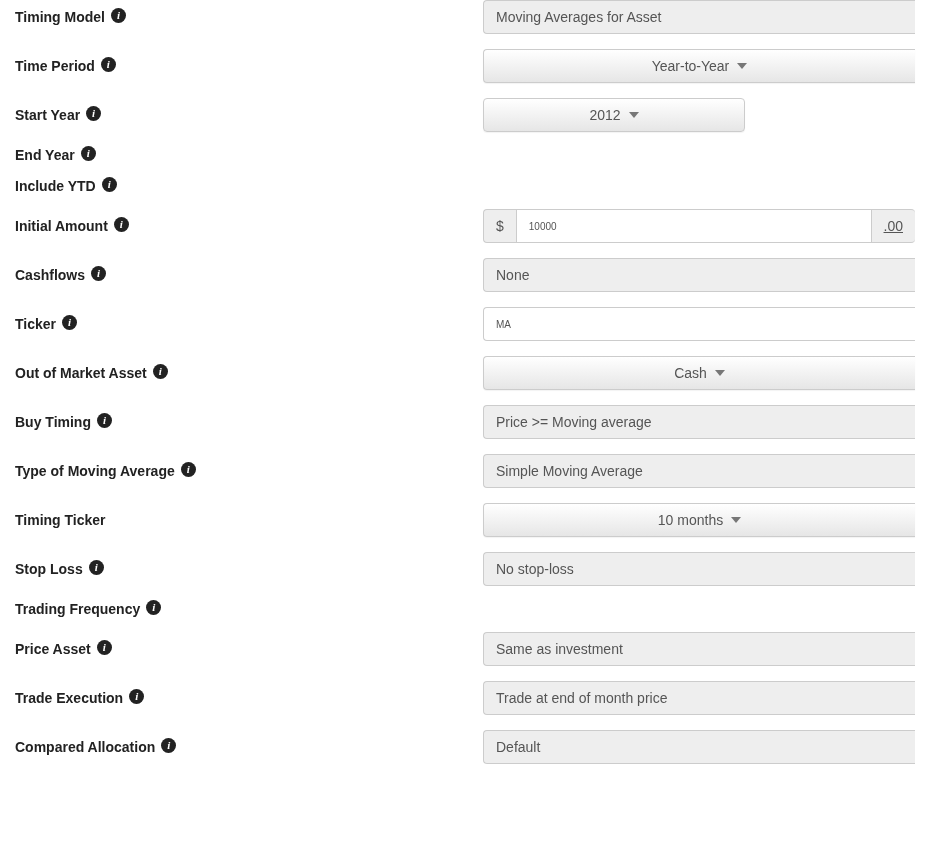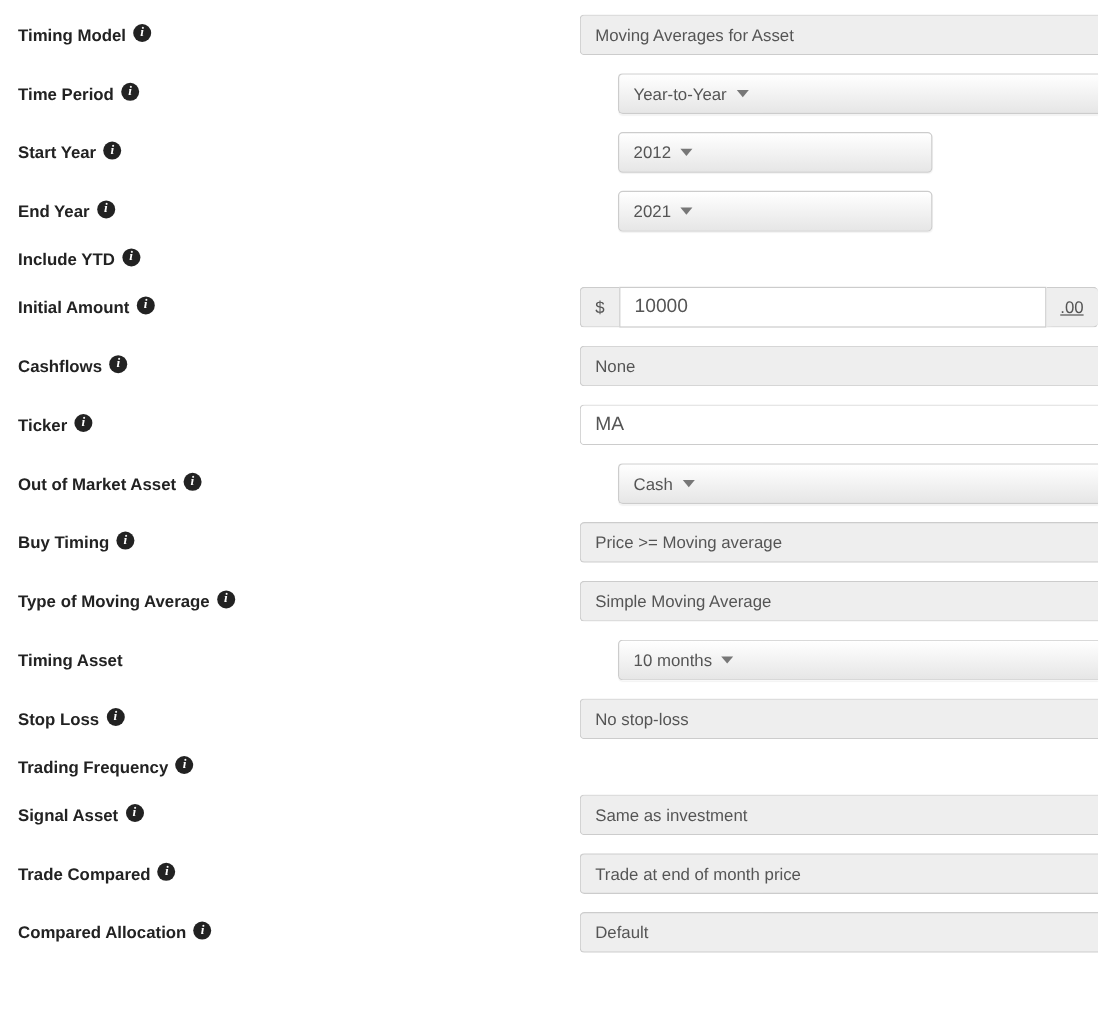--- a/index.html
+++ b/index.html
@@ -6,21 +6,21 @@
   html, body {
     margin: 0;
     padding: 0;
     font-family: "Helvetica Neue", Helvetica, Arial, sans-serif;
     font-size: 14px;
     color: #333;
     background: #fff;
   }
   .container {
     width: 930px;
-    padding: 12px 15px 10px 15px;
+    padding: 0 15px 10px 15px;
   }
   .form-row {
     display: flex;
     align-items: center;
     margin-bottom: 15px;
   }
   .label-col {
     width: 468px;
     font-weight: 700;
     color: #222;
@@ -45,33 +45,32 @@
     display: flex;
     align-items: center;
     padding: 0 12px;
     position: relative;
     background: #fff;
   }
   .select-like {
     background: linear-gradient(to bottom, #ffffff 0%, #e6e6e6 100%);
     box-shadow: inset 0 1px 0 rgba(255,255,255,.2), 0 1px 1px rgba(0,0,0,.05);
     cursor: pointer;
-    justify-content: flex-start;
-    margin-left: 32px;
+    justify-content: center;
   }
   .readonly-like {
     background: #eeeeee;
     color: #555;
     cursor: default;
     text-align: center;
   }
   .input-like input {
     border: none;
     outline: none;
-    font-size: 16px;
+    font-size: 10px;
     color: #555;
     width: 100%;
     height: 100%;
     background: transparent;
     padding: 0;
   }
   .no-right-radius { border-top-right-radius: 0; border-bottom-right-radius: 0; border-right: none; }
   .no-radius       { border-radius: 0; }
 
   .input-group { display: flex; width: 100%; }
@@ -156,26 +155,20 @@
         <span class="caret-icon"></span>
       </div>
     </div>
   </div>
 
   <div class="form-row">
     <div class="label-col">
       <span>End Year</span>
       <span class="info-icon">i</span>
     </div>
-    <div class="control-col">
-      <div class="select-like control-md">
-        <span>2021</span>
-        <span class="caret-icon"></span>
-      </div>
-    </div>
   </div>
 
   <div class="form-row">
     <div class="label-col">
       <span>Include YTD</span>
       <span class="info-icon">i</span>
     </div>
   </div>
 
   <div class="form-row">
@@ -250,21 +243,21 @@
     </div>
     <div class="control-col">
       <div class="readonly-like control-full no-right-radius">
         <span>Simple Moving Average</span>
       </div>
     </div>
   </div>
 
   <div class="form-row">
     <div class="label-col">
-      <span>Timing Asset</span>
+      <span>Timing Ticker</span>
     </div>
     <div class="control-col">
       <div class="select-like control-full no-right-radius">
         <span>10 months</span>
         <span class="caret-icon"></span>
       </div>
     </div>
   </div>
 
   <div class="form-row">
@@ -281,33 +274,33 @@
 
   <div class="form-row">
     <div class="label-col">
       <span>Trading Frequency</span>
       <span class="info-icon">i</span>
     </div>
   </div>
 
   <div class="form-row">
     <div class="label-col">
-      <span>Signal Asset</span>
+      <span>Price Asset</span>
       <span class="info-icon">i</span>
     </div>
     <div class="control-col">
       <div class="readonly-like control-full no-right-radius">
         <span>Same as investment</span>
       </div>
     </div>
   </div>
 
   <div class="form-row">
     <div class="label-col">
-      <span>Trade Compared</span>
+      <span>Trade Execution</span>
       <span class="info-icon">i</span>
     </div>
     <div class="control-col">
       <div class="readonly-like control-full no-right-radius">
         <span>Trade at end of month price</span>
       </div>
     </div>
   </div>
 
   <div class="form-row" style="margin-bottom:0;">

